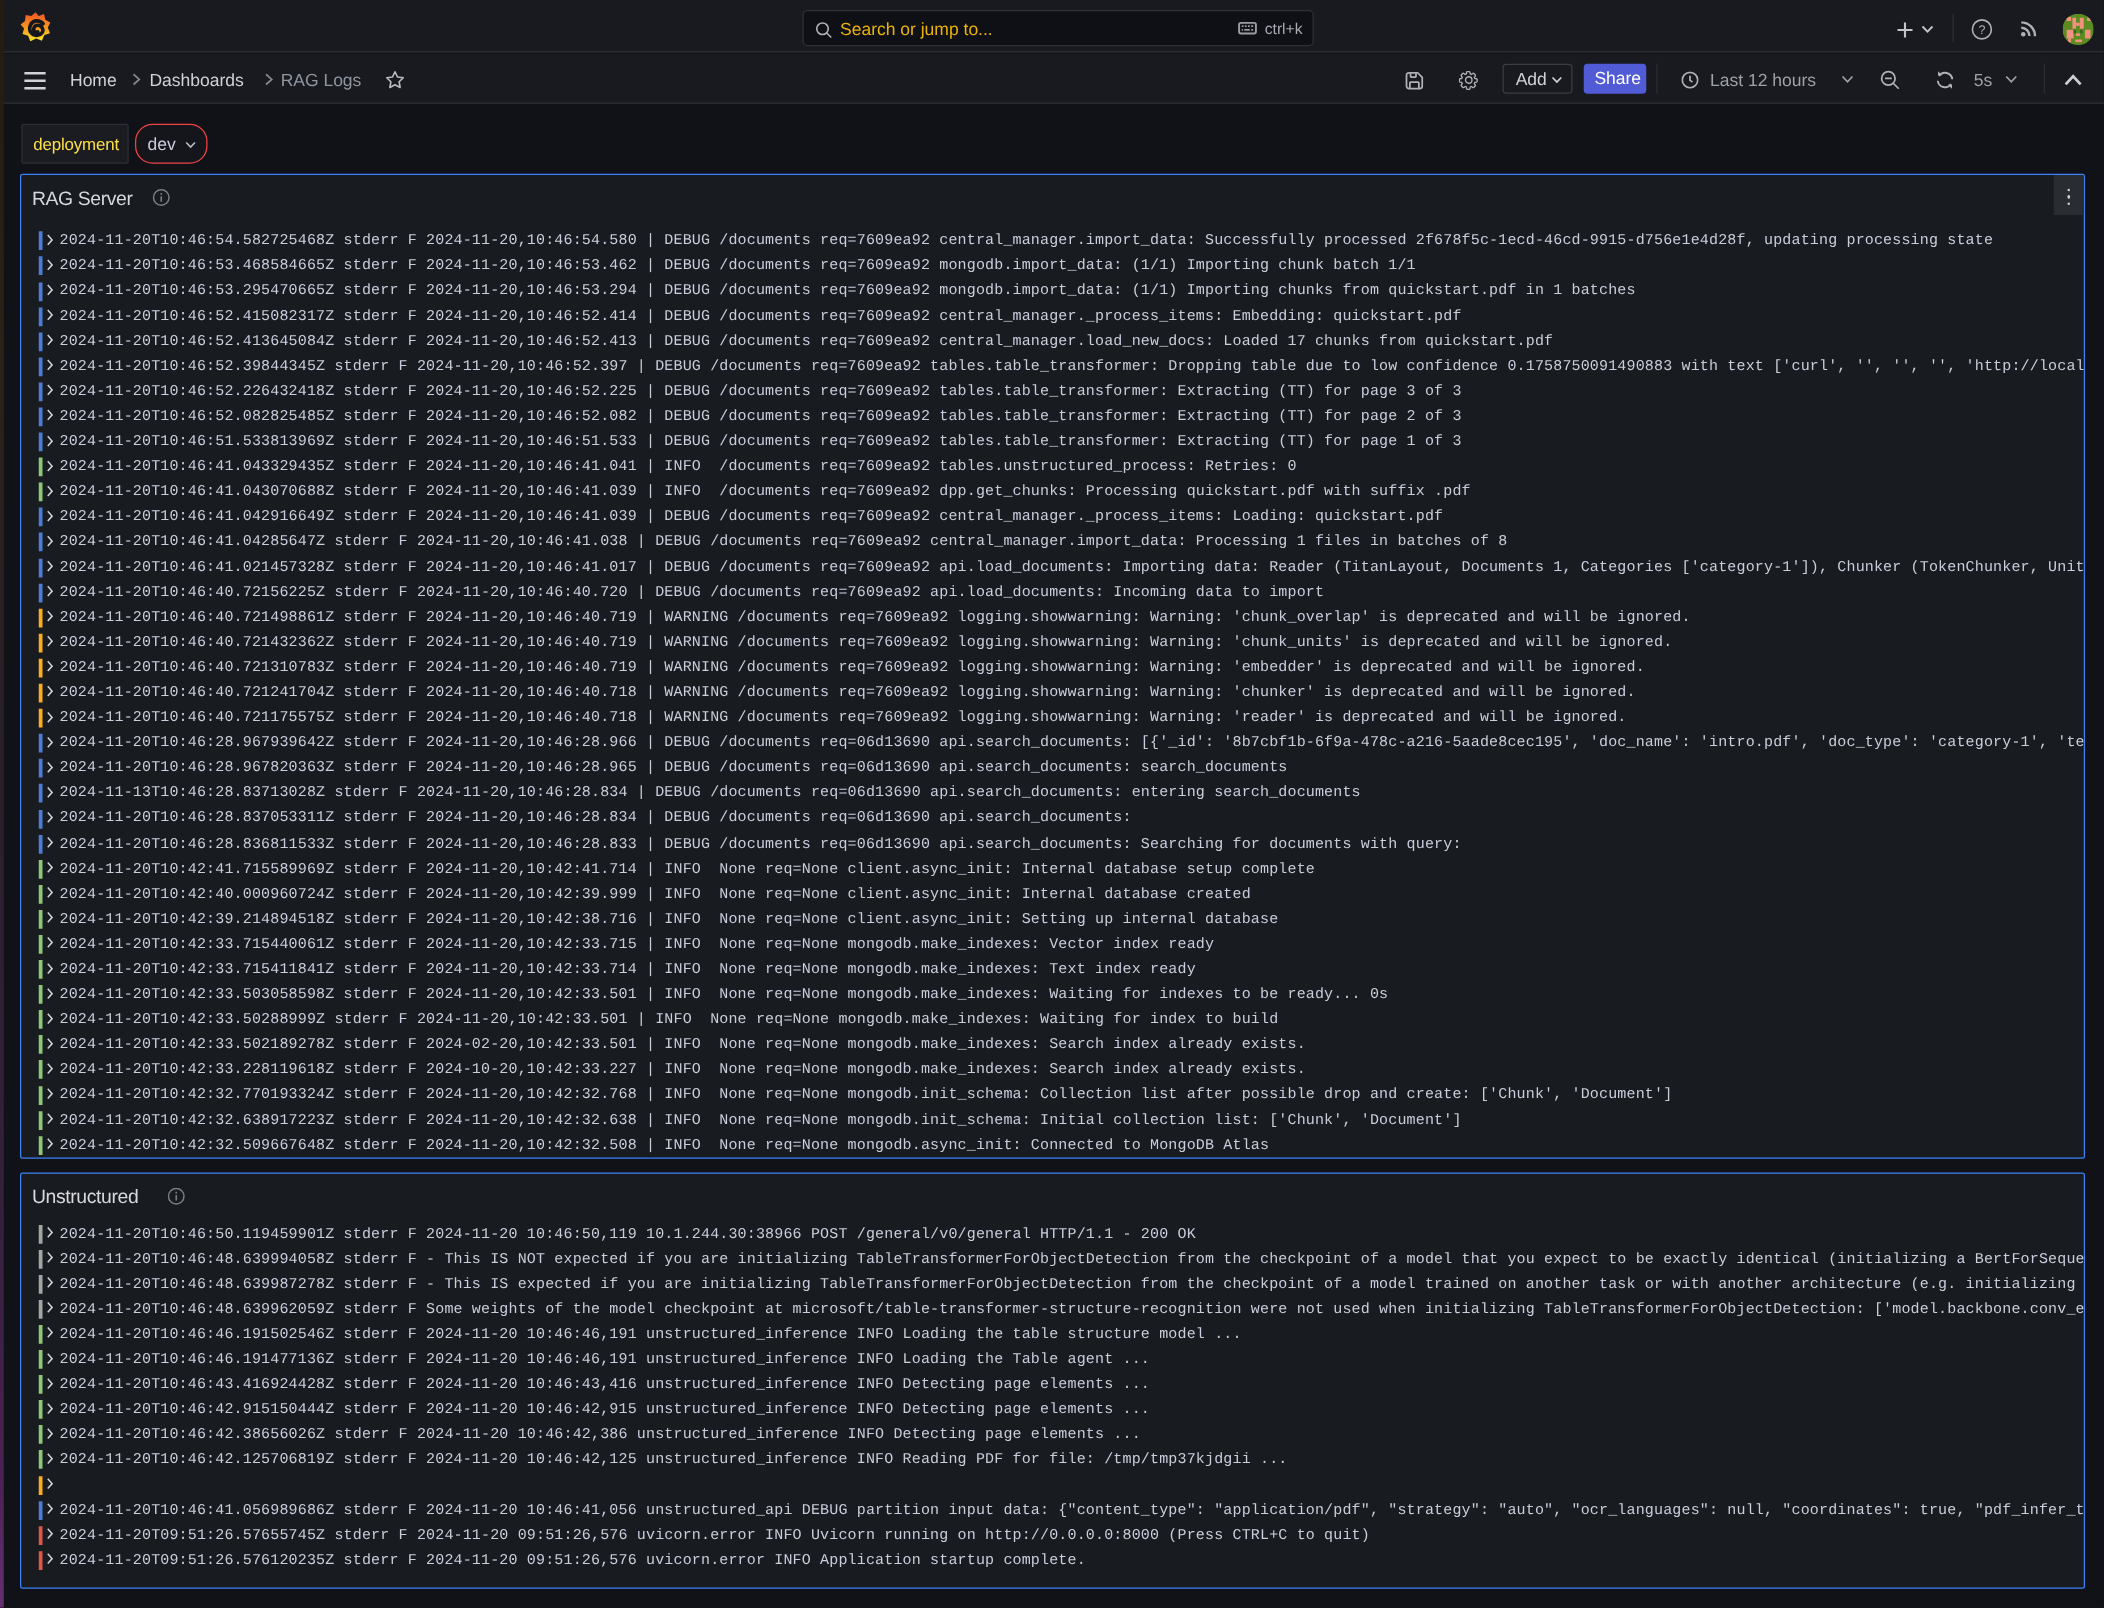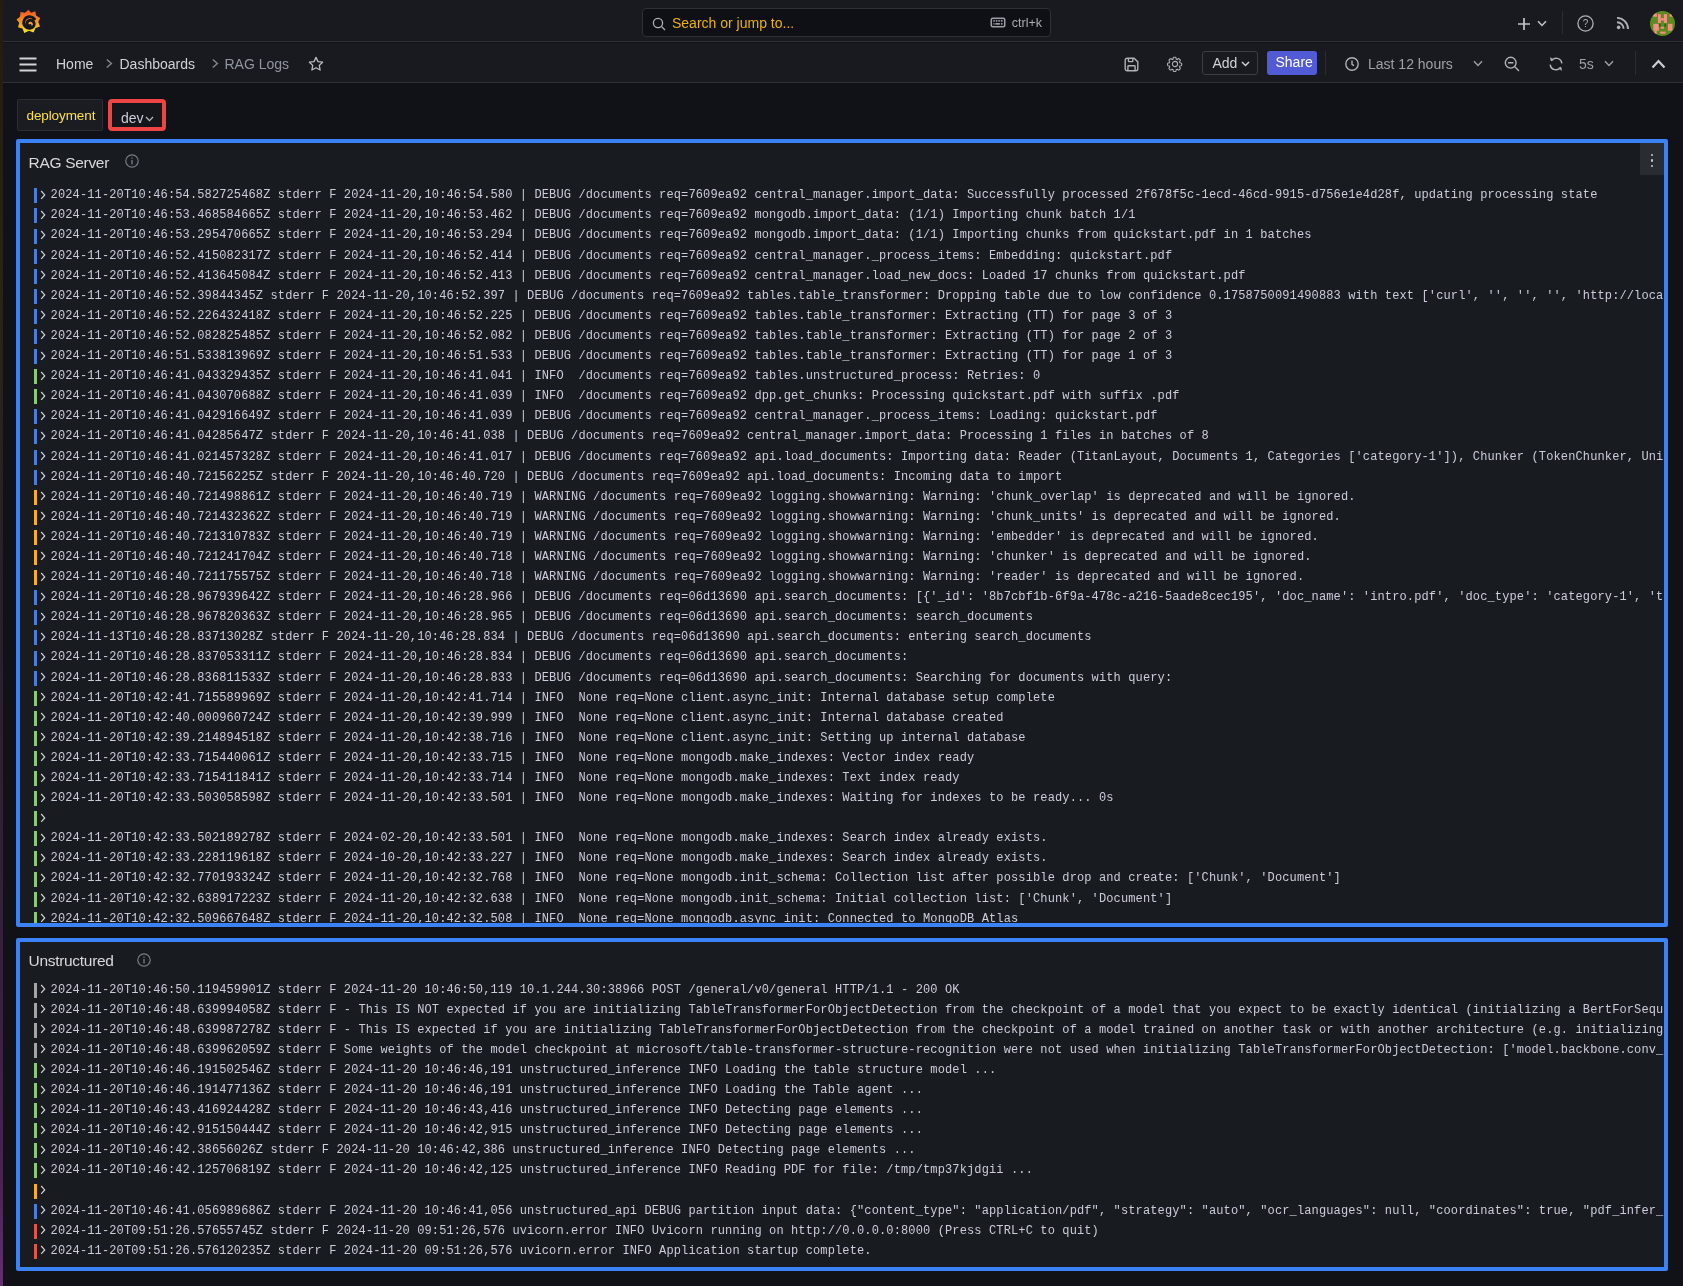--- a/index.html
+++ b/index.html
@@ -11,23 +11,23 @@
 .abs{position:absolute}
 #search{position:absolute;left:642px;top:8px;width:409px;height:29px;background:#0f1015;
 border:1px solid #2e3036;border-radius:4px;}
 #search .ph{position:absolute;left:29px;top:6px;font-size:14px;color:#eab308}
 #search .ck{position:absolute;right:8px;top:7px;font-size:12.5px;color:#a8abb3}
 .sep{position:absolute;width:1px;background:#2a2c31}
 .bc{position:absolute;top:13px;font-size:14px;color:#d0d2d6}
 .bcg{color:#9096a0}
 #chip1{position:absolute;left:16.5px;top:99px;width:86px;height:32px;background:#1a1c22;border:1px solid #2c2e35;border-radius:2px;}
 #chip1 span{position:absolute;left:9px;top:7.5px;font-size:13.5px;letter-spacing:-0.1px;color:#fde047;}
-#chip2{position:absolute;left:107.5px;top:99px;width:58px;height:32px;background:#15161b;border:4px solid #ef4444;border-radius:4px;}
+#chip2{position:absolute;left:107.5px;top:99px;width:58px;height:32px;background:#15161b;border:1px solid #ef4444;border-radius:14px;}
 #chip2 span{position:absolute;left:9.5px;top:7px;font-size:14px;color:#ccccdc;}
-.panel{position:absolute;left:15.5px;width:1652px;background:#181b1f;border:4px solid #3b82f6;border-radius:2px;overflow:hidden;}
+.panel{position:absolute;left:15.5px;width:1652px;background:#181b1f;border:1px solid #3b82f6;border-radius:2px;overflow:hidden;}
 #p1{top:139px;height:788px;}
 #p2{top:937.5px;height:333px;}
 .ptitle{position:absolute;left:9px;top:10.5px;font-size:15.5px;font-weight:500;color:#d8d9dd;letter-spacing:-0.3px}
 .rows{position:absolute;left:0;width:1650px;}
 #p1 .rows{top:42.8px}
 #p2 .rows{top:38.6px}
 .lr{position:relative;height:20.1px;}
 .lr i{position:absolute;left:14.3px;top:2.55px;width:3.5px;height:15px;}
 .lr .ch{position:absolute;left:20.7px;top:4.0px;}
 .lr span{position:absolute;left:31.1px;top:-0.5px;line-height:20.1px;white-space:pre;
@@ -396,20 +396,21 @@
         <svg class="ch" width="6" height="10" viewBox="0 0 6 10">
           <path d="M1.2 1 L4.7 4.9 L1.2 8.8" fill="none" stroke="#d4d5db" stroke-width="1.2"></path>
         </svg>
         <span>2024-11-20T10:42:33.503058598Z stderr F 2024-11-20,10:42:33.501 | INFO  None req=None mongodb.make_indexes: Waiting for indexes to be ready... 0s</span>
       </div>
 <div class="lr">
         <i style="background:#8CC878"></i>
         <svg class="ch" width="6" height="10" viewBox="0 0 6 10">
           <path d="M1.2 1 L4.7 4.9 L1.2 8.8" fill="none" stroke="#d4d5db" stroke-width="1.2"></path>
         </svg>
+        <span>2024-11-20T10:42:33.50288999Z stderr F 2024-11-20,10:42:33.501 | INFO  None req=None mongodb.make_indexes: Waiting for index to build</span>
       </div>
 <div class="lr">
         <i style="background:#8CC878"></i>
         <svg class="ch" width="6" height="10" viewBox="0 0 6 10">
           <path d="M1.2 1 L4.7 4.9 L1.2 8.8" fill="none" stroke="#d4d5db" stroke-width="1.2"></path>
         </svg>
         <span>2024-11-20T10:42:33.502189278Z stderr F 2024-02-20,10:42:33.501 | INFO  None req=None mongodb.make_indexes: Search index already exists.</span>
       </div>
 <div class="lr">
         <i style="background:#8CC878"></i>

